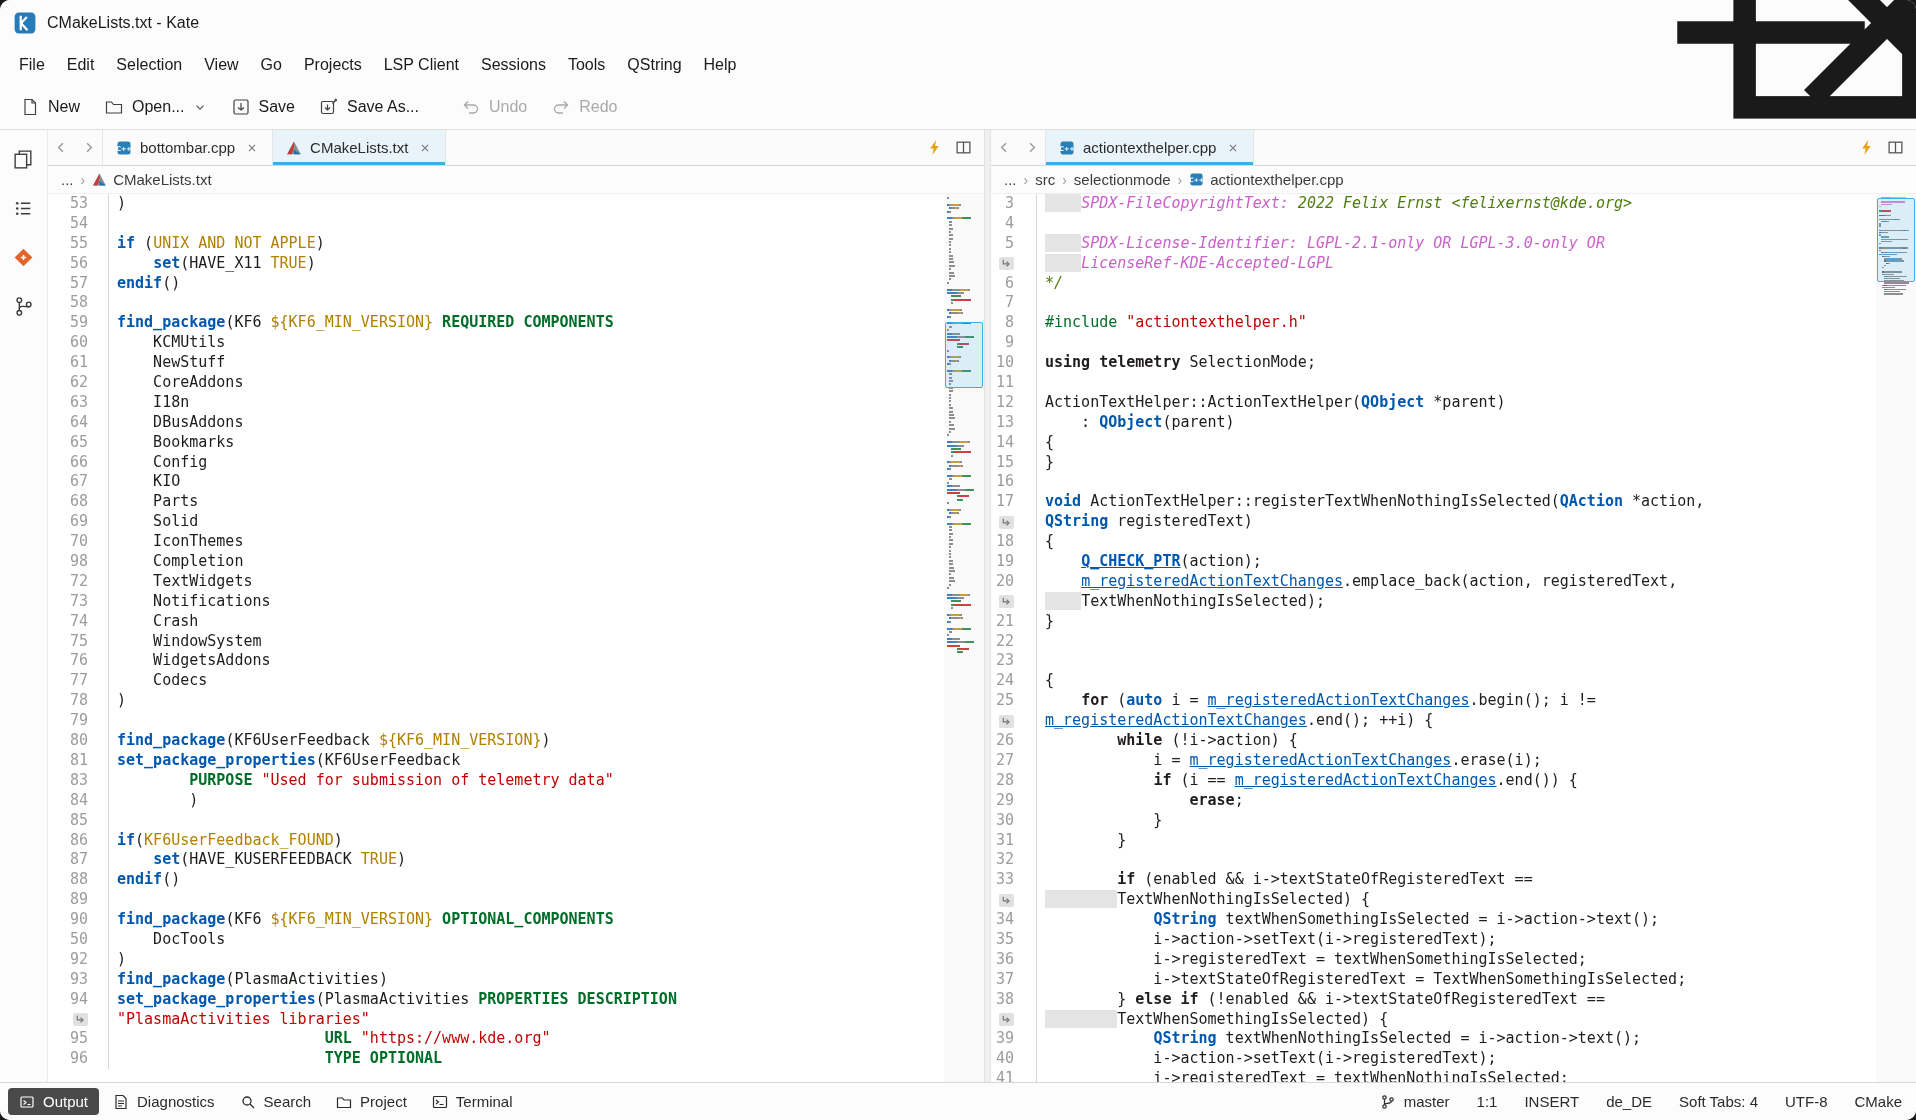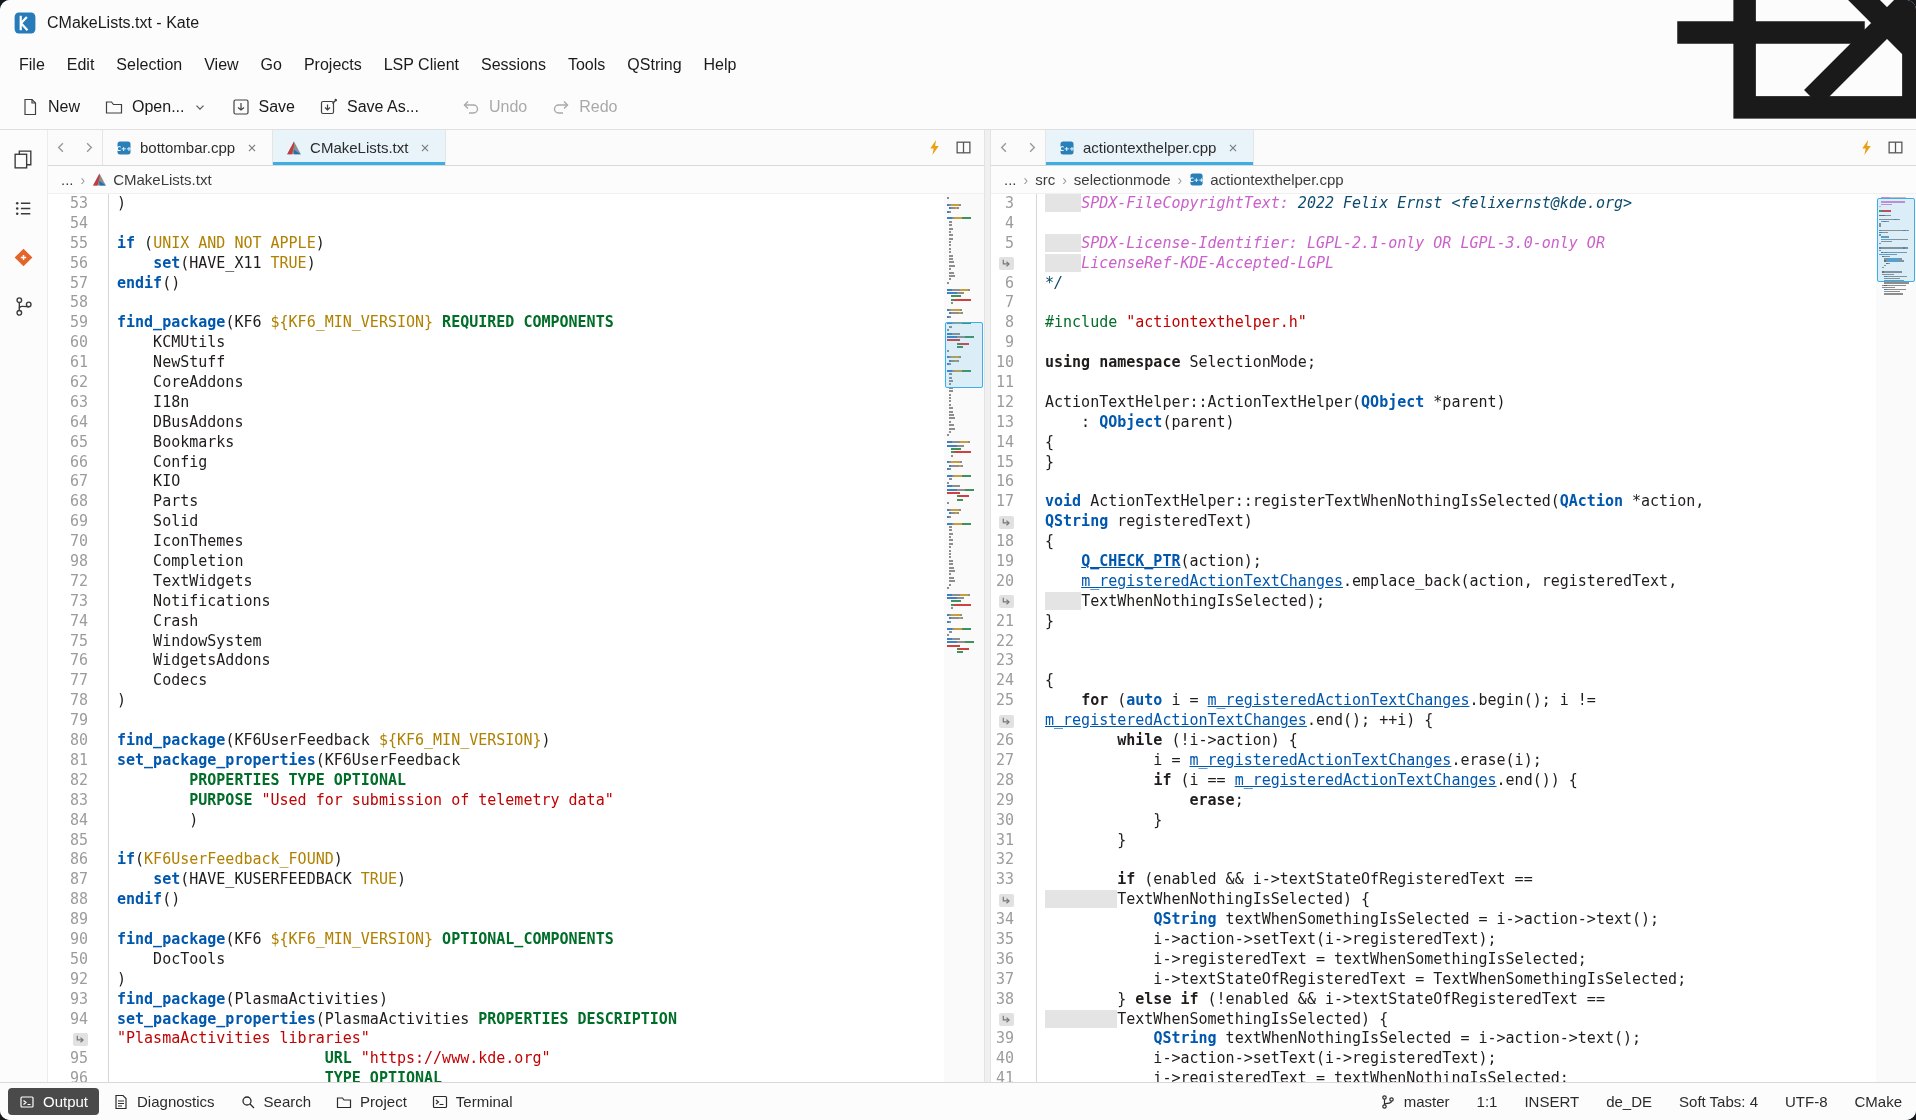--- a/index.html
+++ b/index.html
@@ -62,21 +62,21 @@
   .pane-left .ln{width:61px;padding-right:20px;}
   .pane-right .ln{width:46px;padding-right:22px;}
   .warrow{display:inline-flex;background:#e1e1e1;border-radius:2px;width:15px;height:13px;align-items:center;justify-content:center;}
   .warrow svg{width:11px;height:11px;}
   .txt{padding-left:8px;white-space:pre;}
   .t-n{color:#1f1c1b}
   .t-kw{color:#0057ae;font-weight:bold}
   .t-spec{color:#006e28;font-weight:bold}
   .t-var{color:#b08000}
   .t-str{color:#bf0303}
-  .t-doc{color:#0c4a6e;font-style:italic}
+  .t-doc{color:#4d7c0f;font-style:italic}
   .t-lic{color:#ca60ca;font-style:italic}
   .t-pre{color:#006e28}
   .t-kwb{color:#1f1c1b;font-weight:bold}
   .t-ty{color:#0057ae;font-weight:bold}
   .t-mem{color:#0057ae;text-decoration:underline}
   .t-mac{color:#0057ae;font-weight:bold;text-decoration:underline}
   .t-ws{background:#e4e4e4}
   
   .minimap{width:40px;flex:0 0 auto;background:#fafafa;position:relative;padding-top:3px;}
   .mrow{display:flex;margin-left:3px;width:34px;overflow:hidden;}
@@ -433,24 +433,20 @@
             </div>
             <div class="row">
               <span class="ln">80</span>
               <span class="txt"><span class="t-kw">find_package</span><span class="t-n">(KF6UserFeedback </span><span class="t-var">${KF6_MIN_VERSION}</span><span class="t-n">)</span></span>
             </div>
             <div class="row">
               <span class="ln">81</span>
               <span class="txt"><span class="t-kw">set_package_properties</span><span class="t-n">(KF6UserFeedback</span></span>
             </div>
             <div class="row">
-              <span class="ln">82</span>
-              <span class="txt"><span class="t-n">        </span><span class="t-spec">PROPERTIES TYPE OPTIONAL</span></span>
-            </div>
-            <div class="row">
               <span class="ln">83</span>
               <span class="txt"><span class="t-n">        </span><span class="t-spec">PURPOSE</span><span class="t-str"> "Used for submission of telemetry data"</span></span>
             </div>
             <div class="row">
               <span class="ln">84</span>
               <span class="txt"><span class="t-n">        )</span></span>
             </div>
             <div class="row">
               <span class="ln">85</span>
               <span class="txt"></span>
@@ -1164,21 +1160,21 @@
             <div class="row">
               <span class="ln">8</span>
               <span class="txt"><span class="t-pre">#include </span><span class="t-str">"actiontexthelper.h"</span></span>
             </div>
             <div class="row">
               <span class="ln">9</span>
               <span class="txt"></span>
             </div>
             <div class="row">
               <span class="ln">10</span>
-              <span class="txt"><span class="t-kwb">using namespace</span><span class="t-n"> SelectionMode;</span></span>
+              <span class="txt"><span class="t-kwb">using telemetry</span><span class="t-n"> SelectionMode;</span></span>
             </div>
             <div class="row">
               <span class="ln">11</span>
               <span class="txt"></span>
             </div>
             <div class="row">
               <span class="ln">12</span>
               <span class="txt"><span class="t-n">ActionTextHelper::ActionTextHelper(</span><span class="t-ty">QObject</span><span class="t-n"> *parent)</span></span>
             </div>
             <div class="row">

